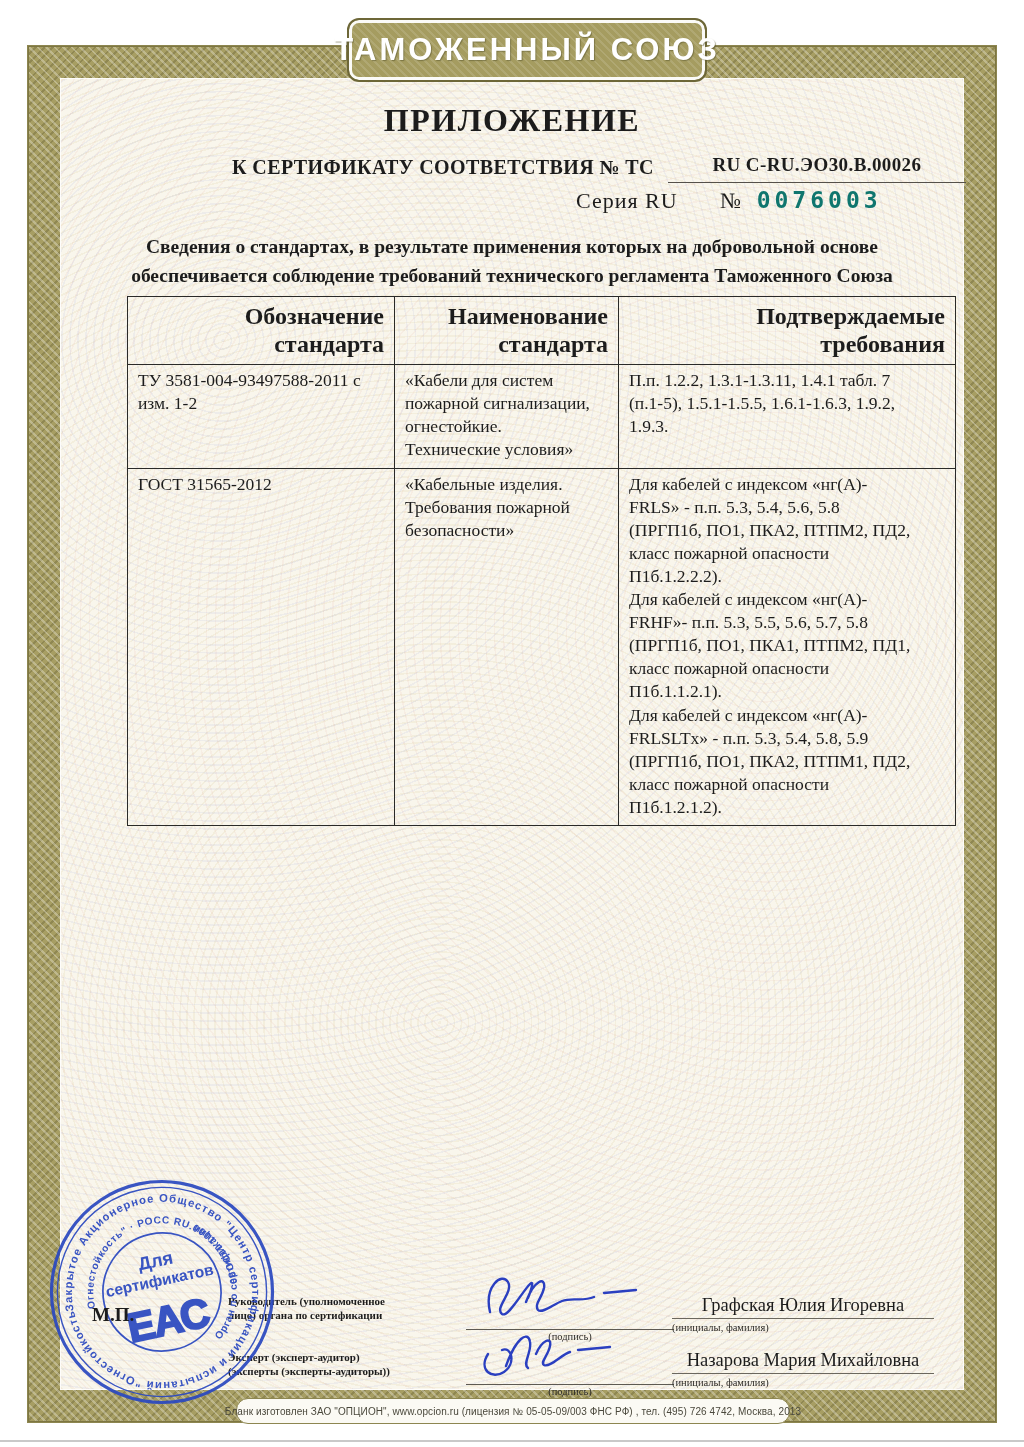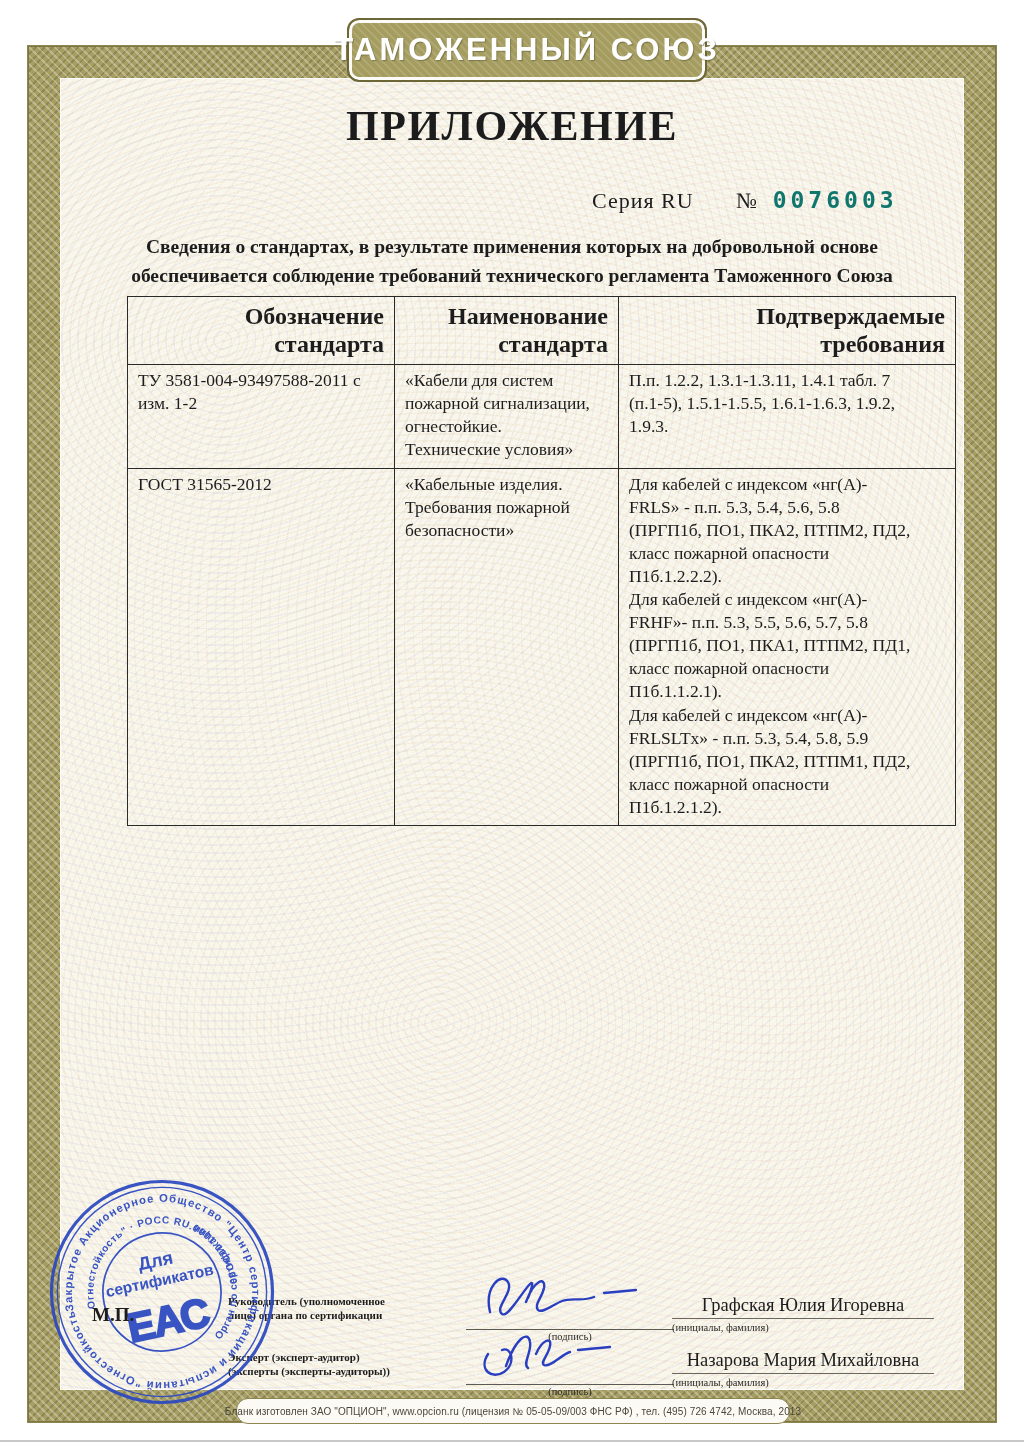--- a/index.html
+++ b/index.html
@@ -35,30 +35,30 @@
     box-shadow: inset 0 0 0 3px rgba(255,255,255,.95);
     display:flex;align-items:center;justify-content:center;
   }
   .banner-text{
     font-family:"Liberation Sans",sans-serif;font-weight:bold;font-size:31px;
     letter-spacing:3px;color:#ffffff;text-shadow:1px 1px 1px rgba(90,85,45,.55);
     white-space:nowrap;
   }
   .page-title{
     position:absolute;left:0;top:98px;width:1024px;text-align:center;
-    font-weight:bold;font-size:42px;letter-spacing:1.5px;
+    font-weight:bold;font-size:32px;letter-spacing:1.5px;
   }
   .cert-row{position:absolute;left:232px;top:146px;display:flex;align-items:flex-end;}
   .cert-label{font-weight:bold;font-size:20px;white-space:nowrap;letter-spacing:.4px;}
   .cert-number{
     font-weight:bold;font-size:19px;letter-spacing:.4px;white-space:nowrap;
     border-bottom:1.5px solid #55514a;padding:0 14px 6px 14px;margin-left:14px;
     min-width:270px;text-align:center;position:relative;top:4px;
   }
-  .series-row{position:absolute;left:592px;top:183px;display:flex;align-items:baseline;}
+  .series-row{position:absolute;left:576px;top:183px;display:flex;align-items:baseline;}
   .series-label{font-size:22px;letter-spacing:1px;}
   .numero-sign{font-size:22px;margin-left:42px;}
   .serial-number{
     font-family:"DejaVu Sans Mono",monospace;font-weight:bold;font-size:23px;
     letter-spacing:4px;color:#0f766e;margin-left:16px;
   }
   .intro-text{
     position:absolute;left:82px;top:228px;width:860px;text-align:center;
     font-weight:bold;font-size:19.5px;line-height:1.5;white-space:pre-line;
   }
@@ -123,20 +123,24 @@
 
   <div class="border-frame"></div>
   <div class="interior"></div>
 
   <div class="banner">
     <span class="banner-text">ТАМОЖЕННЫЙ СОЮЗ</span>
   </div>
 
   <div class="page-title">ПРИЛОЖЕНИЕ</div>
 
+  <div class="cert-row">
+    <span class="cert-label">К СЕРТИФИКАТУ СООТВЕТСТВИЯ  № ТС</span>
+    <span class="cert-number">RU C-RU.ЭО30.В.00026</span>
+  </div>
 
   <div class="series-row">
     <span class="series-label">Серия RU</span>
     <span class="numero-sign">№</span>
     <span class="serial-number">0076003</span>
   </div>
 
   <div class="intro-text">Сведения о стандартах, в результате применения которых на добровольной основе
 обеспечивается соблюдение требований технического регламента Таможенного Союза</div>
 

